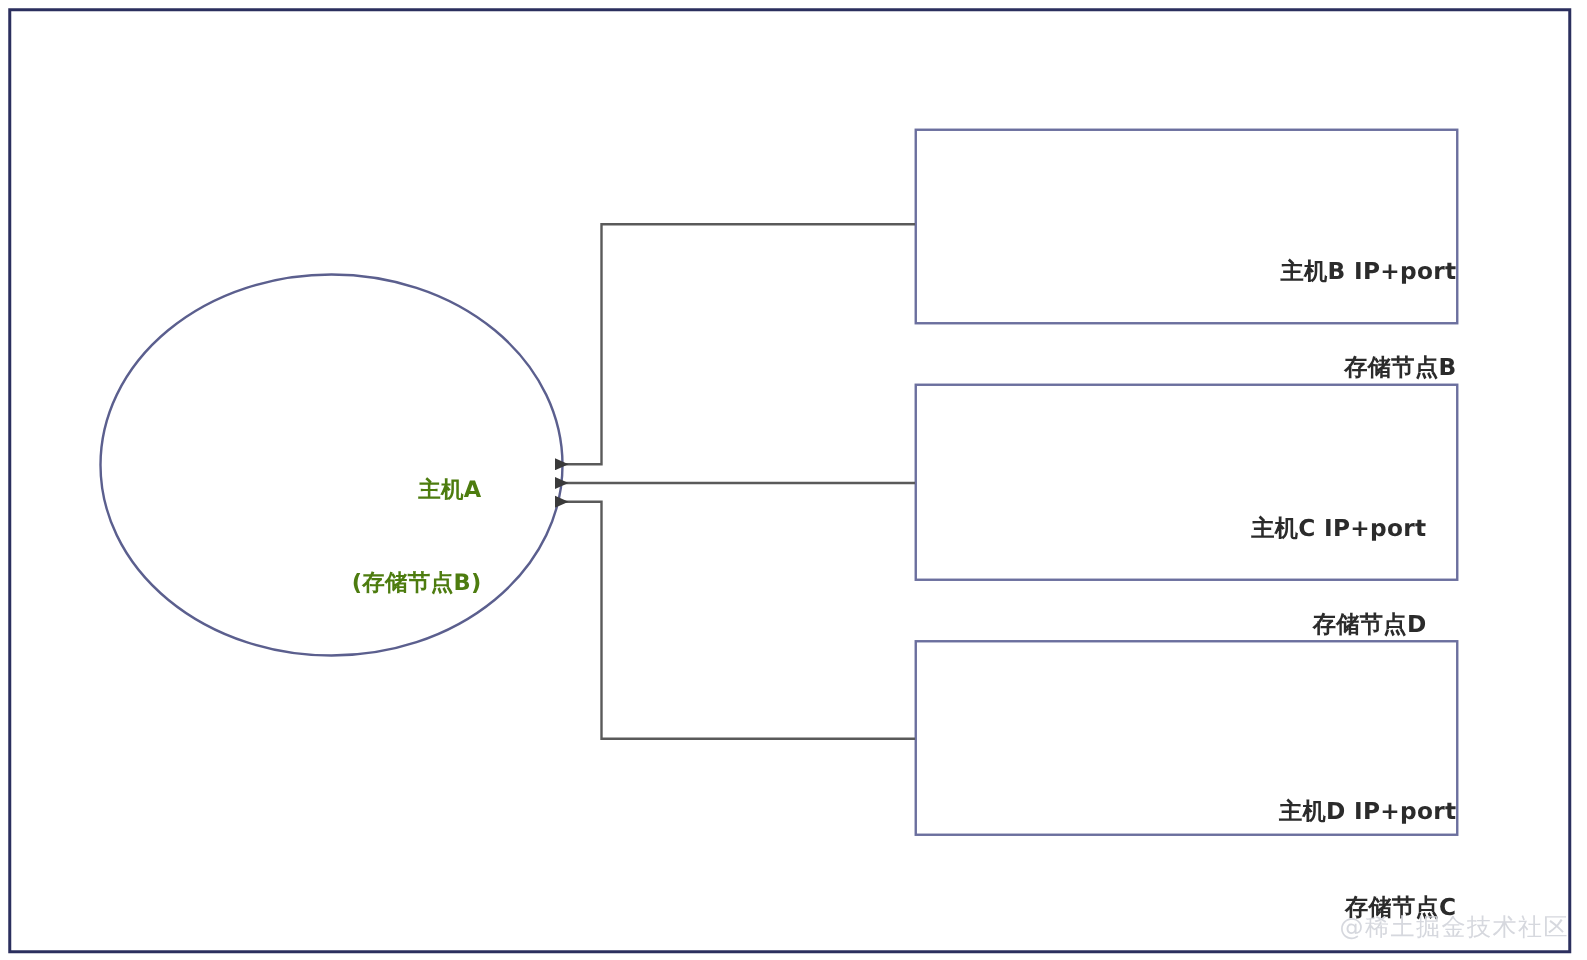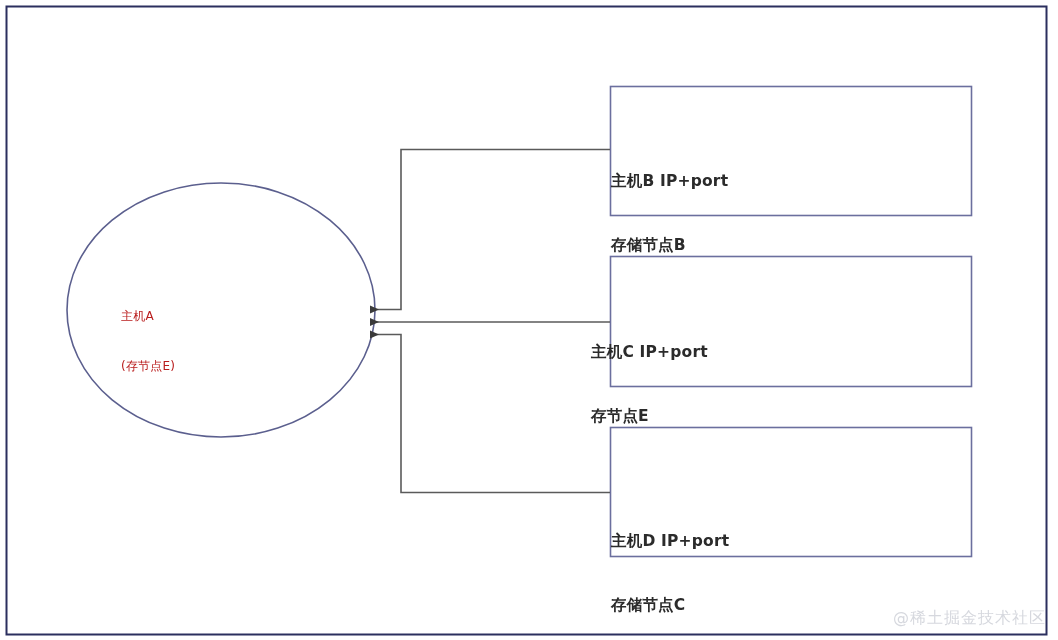--- a/index.html
+++ b/index.html
@@ -19,29 +19,29 @@
   }
   #diagram-svg {
     position: absolute;
     left: 0;
     top: 0;
     width: 1058px;
     height: 640px;
   }
   .node-label {
     position: absolute;
-    text-align: left;
+    text-align: right;
     line-height: 1.38;
     white-space: pre;
     pointer-events: none;
   }
   .ellipse-label {
-    color: #b91c1c;
-    font-size: 12px;
-    font-weight: 400;
+    color: #4d7c0f;
+    font-size: 15px;
+    font-weight: 700;
     letter-spacing: 0.2px;
   }
   .box-label {
     color: #2b2b2b;
     font-size: 15.5px;
     font-weight: 700;
     letter-spacing: 0.2px;
   }
   .watermark {
     position: absolute;
@@ -74,31 +74,31 @@
 
     <path d="M 610 149.5 L 401 149.5 L 401 309.5 L 370 309.5" fill="none" stroke="#5a5a5a" stroke-width="1.6" marker-end="url(#arrow-left)"></path>
 
     <path d="M 610 322 L 370 322" fill="none" stroke="#5a5a5a" stroke-width="1.6" marker-end="url(#arrow-left)"></path>
 
     <path d="M 610 492.5 L 401 492.5 L 401 334.5 L 370 334.5" fill="none" stroke="#5a5a5a" stroke-width="1.6" marker-end="url(#arrow-left)"></path>
   </svg>
 
   <div class="node-label ellipse-label" style="left:121px; top:275px; width:200px;">
     <div>主机A</div>
-    <div>(存节点E)</div>
+    <div>(存储节点B)</div>
   </div>
 
   <div class="node-label box-label" style="left:611px; top:128px; width:360px;">
     <div>主机B IP+port</div>
     <div>存储节点B</div>
   </div>
 
   <div class="node-label box-label" style="left:591px; top:299px; width:360px;">
     <div>主机C IP+port</div>
-    <div>存节点E</div>
+    <div>存储节点D</div>
   </div>
 
   <div class="node-label box-label" style="left:611px; top:488px; width:360px;">
     <div>主机D IP+port</div>
     <div>存储节点C</div>
   </div>
 
   <div class="watermark" style="left:893px; top:608px;">@稀土掘金技术社区</div>
 
 </div>

